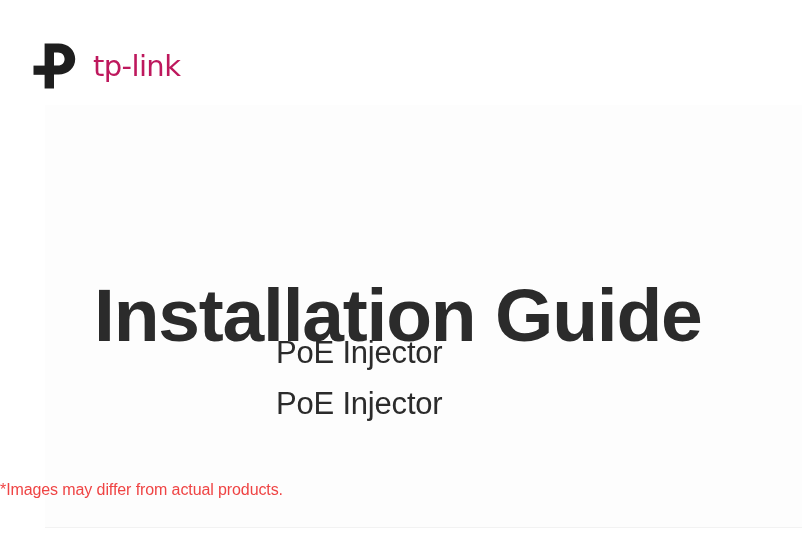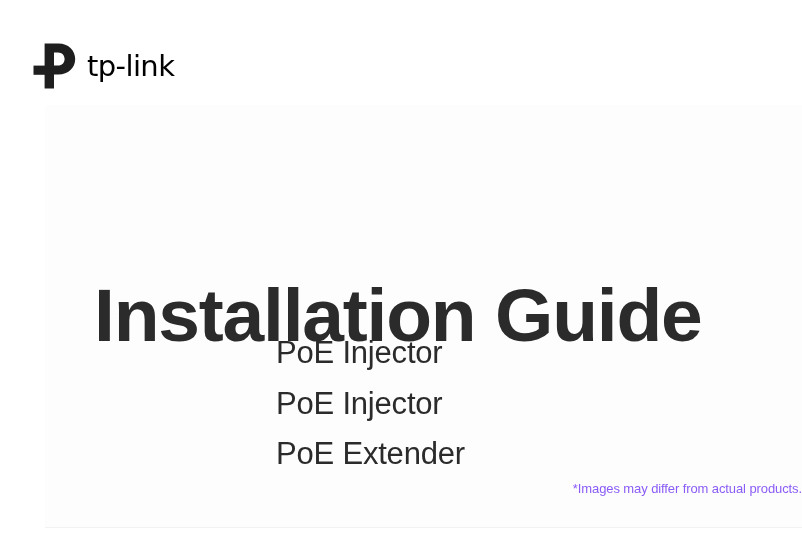--- a/index.html
+++ b/index.html
@@ -43,26 +43,26 @@
     align-items: center;
     height: 48px;
   }
   .logo-mark {
     width: 52px;
     height: 46px;
     display: block;
     flex: 0 0 auto;
   }
   .logo-wordmark {
-    margin-left: 2px;
+    margin-left: 8px;
     font-family: "DejaVu Sans", sans-serif;
     font-size: 29px;
     font-weight: 400;
     letter-spacing: -0.6px;
-    color: #000000;
+    color: #be185d;
     line-height: 1;
     white-space: nowrap;
   }
 
   
   .doc-title {
     position: absolute;
     left: 94px;
     top: 228px;
     font-family: "Liberation Sans", sans-serif;
@@ -93,25 +93,25 @@
     white-space: nowrap;
     margin-top: 13px;
   }
 
   
   .footnote {
     position: absolute;
     left: 0;
     right: 0;
     top: 481px;
-    text-align: right;
+    text-align: left;
     font-family: "Liberation Sans", sans-serif;
-    font-size: 13px;
+    font-size: 16px;
     font-weight: 400;
-    color: #8b5cf6;
+    color: #ef4444;
     letter-spacing: -0.1px;
     white-space: nowrap;
   }
 </style>
 </head>
 <body>
 
 <div id="page">
 
   <div class="page-panel"></div>
@@ -126,18 +126,17 @@
       <rect x="0.5" y="22.6" width="20.5" height="9.2" fill="#1e1e1e"></rect>
     </svg>
     <span class="logo-wordmark">tp-link</span>
   </div>
 
   <h1 class="doc-title">Installation Guide</h1>
 
   <ul class="product-list">
     <li>PoE Injector</li>
     <li>PoE Injector</li>
-    <li>PoE Extender</li>
   </ul>
 
   <div class="footnote">*Images may differ from actual products.</div>
 
 </div>
 
 </body></html>

